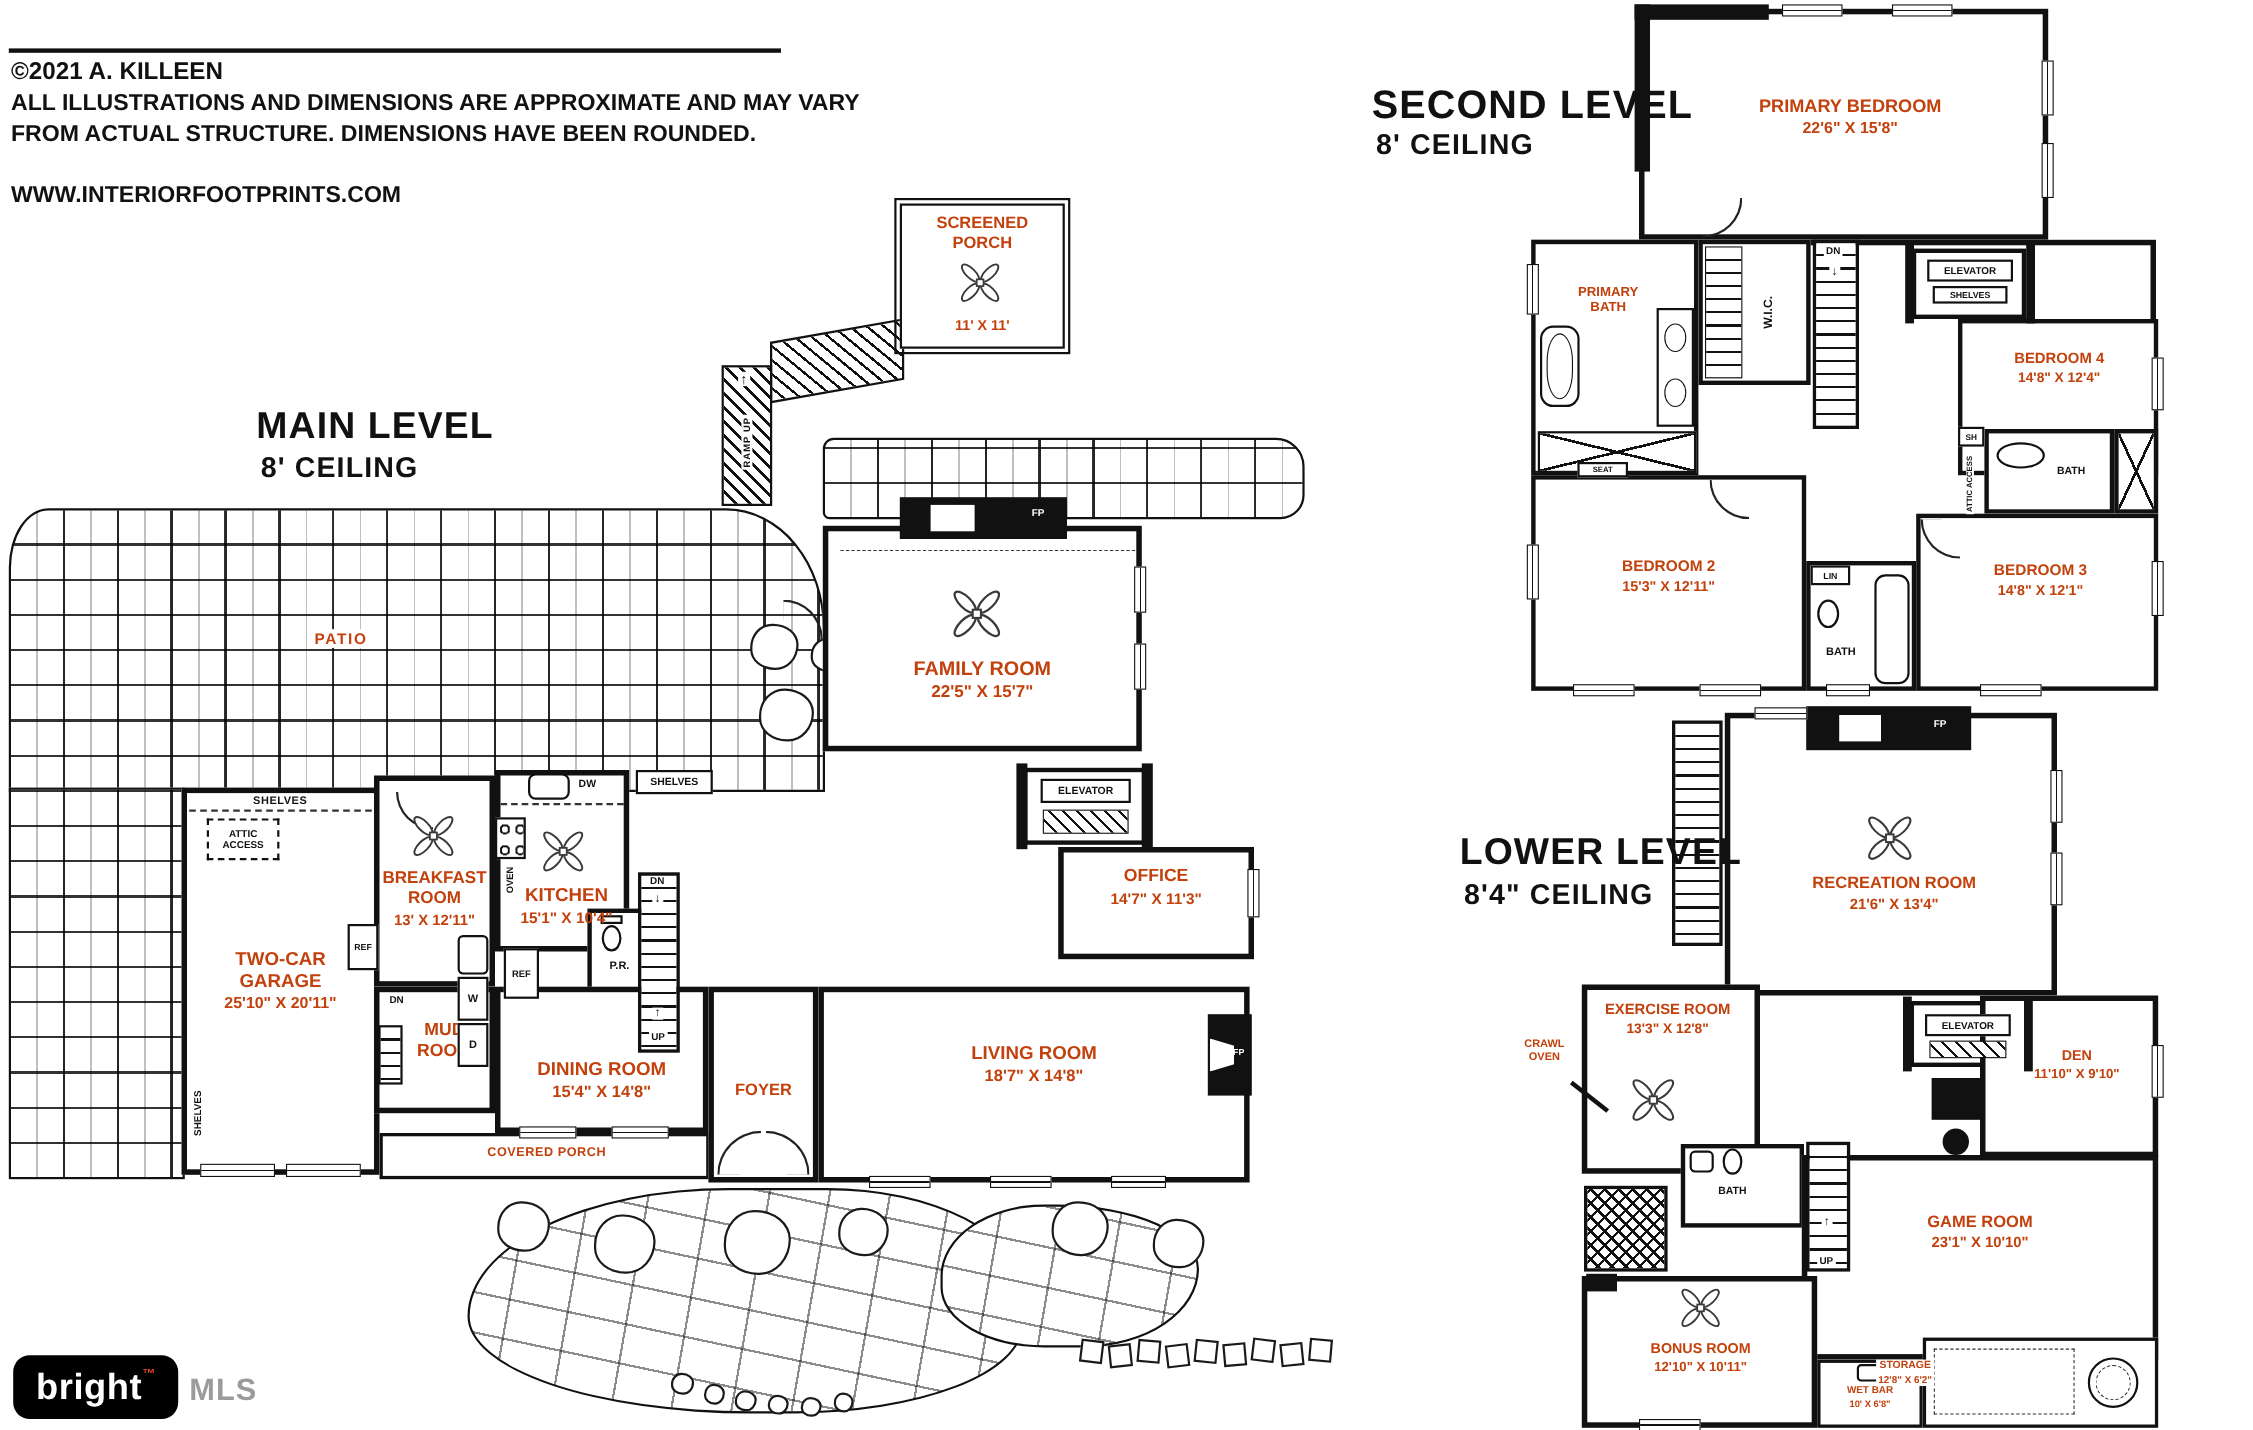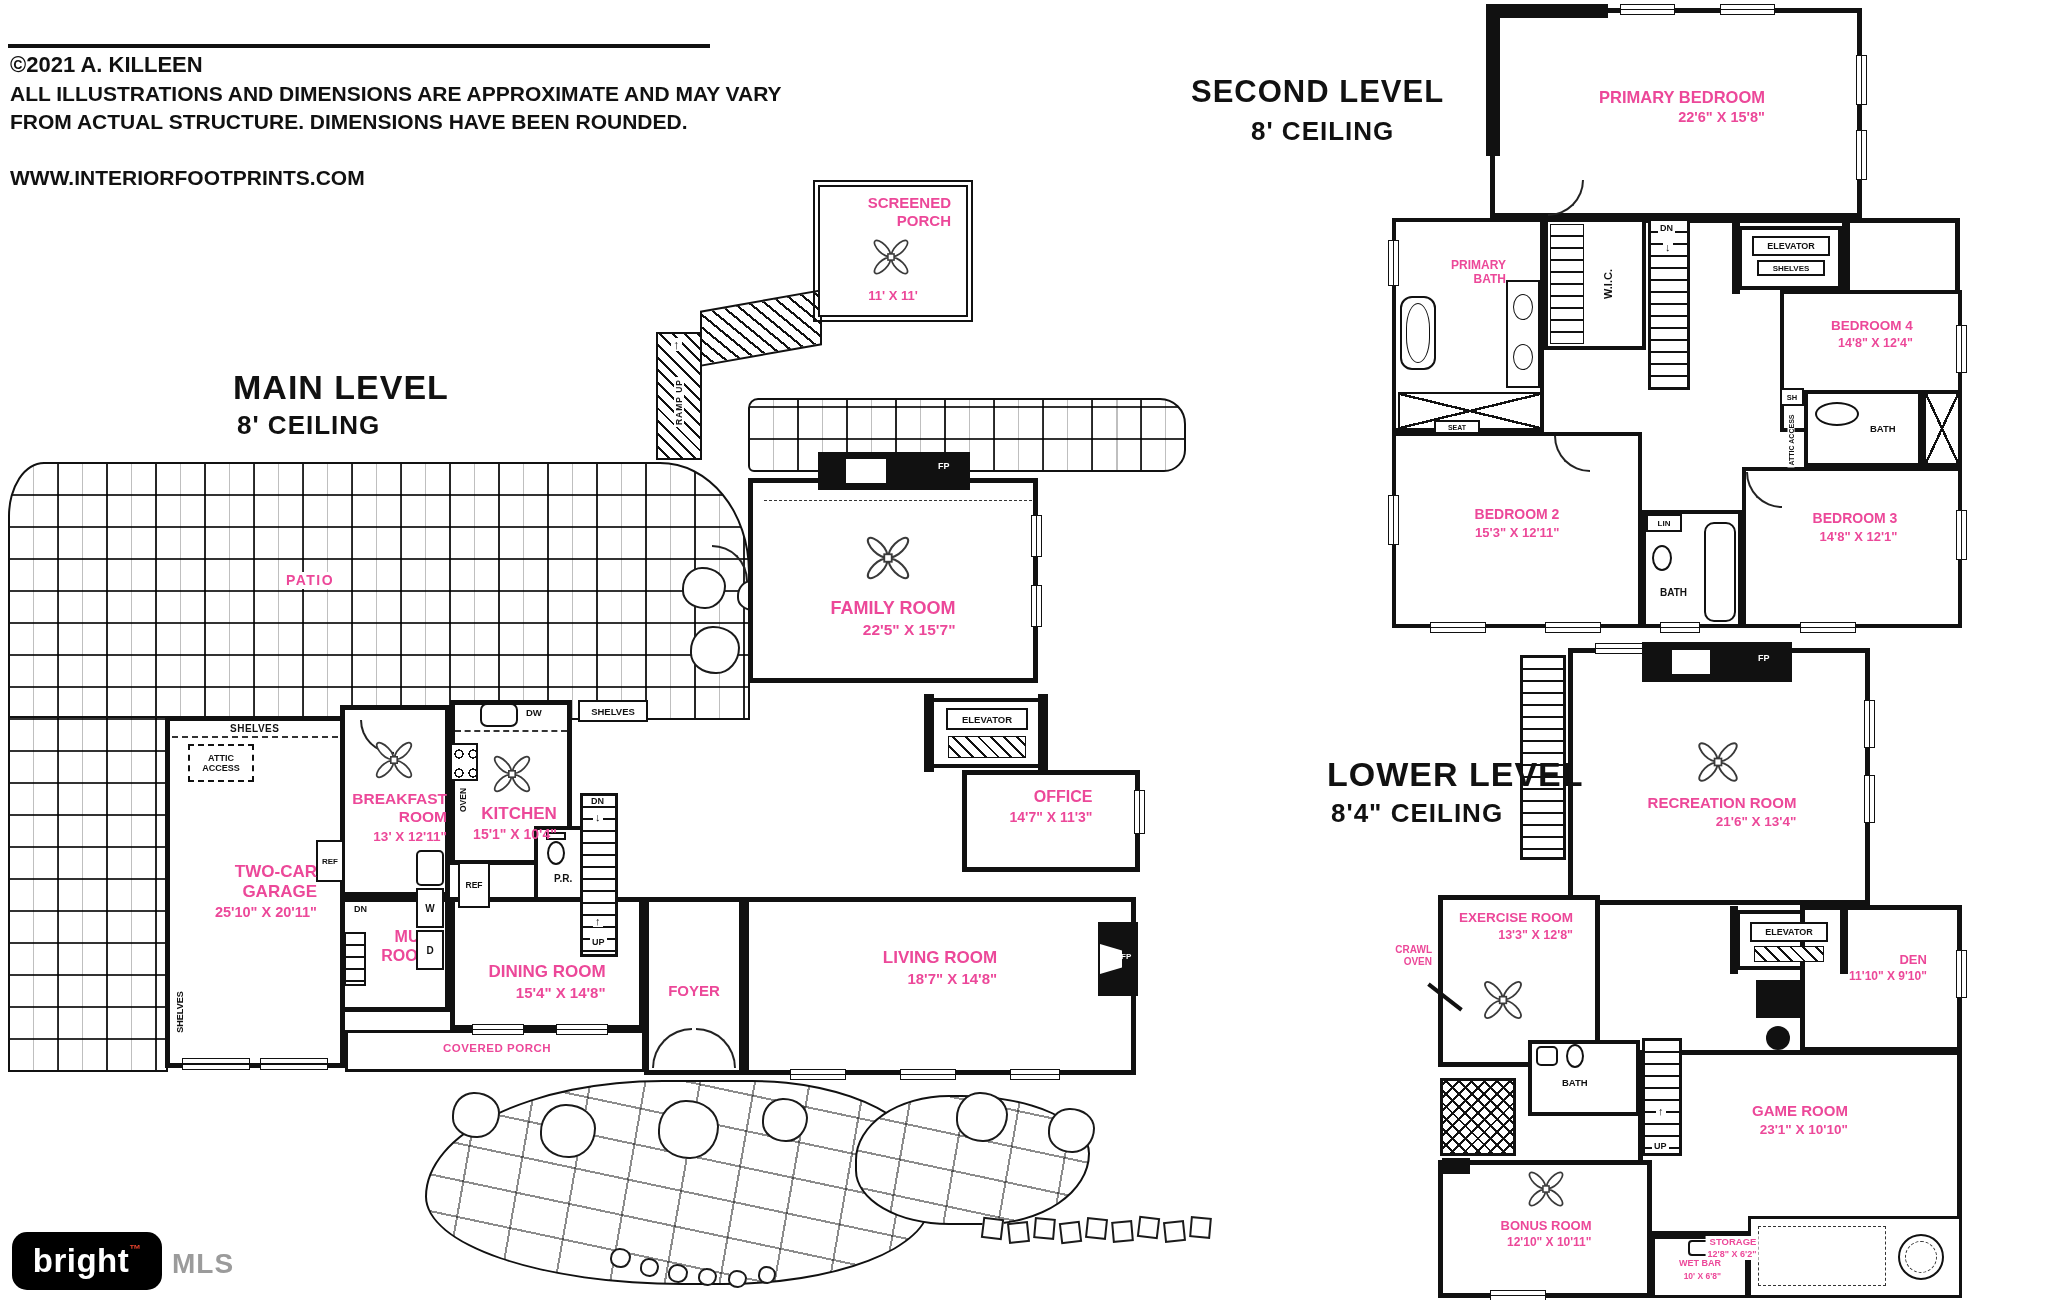--- a/index.html
+++ b/index.html
@@ -1,21 +1,21 @@
 <!DOCTYPE html>
 <html><head>
 <meta charset="utf-8">
 <style>
   html,body{margin:0;padding:0;background:#fff}
   #cv{position:relative;width:2048px;height:1300px;background:#fff;overflow:hidden;
       font-family:"Liberation Sans","DejaVu Sans",sans-serif;color:#111}
   .abs{position:absolute}
   .rm{position:absolute;background:#fff;border:5px solid #111;box-sizing:border-box;z-index:3}
   .b4{border-width:4px}.b3{border-width:3px}
-  .lbl{position:absolute;transform:translateX(-50%);text-align:right;font-weight:700;line-height:1.18;z-index:6;color:#ec4899}
+  .lbl{position:absolute;transform:translateX(-50%);text-align:center;font-weight:700;line-height:1.18;z-index:6;color:#c2410c}
   .lbl .dim{margin-top:2px;font-weight:700}
   .sm{position:absolute;font-weight:700;z-index:6;background:#fff;padding:0 2px;line-height:1;color:#111}
   .smw{position:absolute;font-weight:700;z-index:6;color:#fff;line-height:1}
   .vc{position:absolute;transform:translate(-50%,-50%) rotate(-90deg);font-weight:700;white-space:nowrap;z-index:6;background:#fff;padding:0 2px;color:#111}
   .boxl{position:absolute;border:2px solid #111;background:#fff;display:flex;align-items:center;justify-content:center;font-weight:700;z-index:6;box-sizing:border-box;text-align:center;color:#111}
   .dashbox{position:absolute;border:2px dashed #111;background:#fff;display:flex;align-items:center;justify-content:center;font-weight:700;z-index:6;box-sizing:border-box;text-align:center}
   .black{position:absolute;background:#111;z-index:4}
   .fix{position:absolute;border:2.5px solid #111;background:#fff;z-index:5;box-sizing:border-box}
   .winH{position:absolute;z-index:5;background:#fff;border:1.5px solid #111;box-sizing:border-box;
         background-image:linear-gradient(to bottom,transparent 44%,#111 44%,#111 56%,transparent 56%)}
@@ -50,21 +50,21 @@
 <div id="cv">
 
   <div class="abs" style="left:8px;top:44px;width:702px;border-top:4px solid #111;z-index:7"></div>
   <div class="abs" style="left:10px;top:52px;font-size:22px;font-weight:700;z-index:7">©2021 A. KILLEEN</div>
   <div class="abs" style="left:10px;top:82px;font-size:21px;font-weight:700;z-index:7">ALL ILLUSTRATIONS AND DIMENSIONS ARE APPROXIMATE AND MAY VARY</div>
   <div class="abs" style="left:10px;top:110px;font-size:21px;font-weight:700;z-index:7">FROM ACTUAL STRUCTURE. DIMENSIONS HAVE BEEN ROUNDED.</div>
   <div class="abs" style="left:10px;top:166px;font-size:21px;font-weight:700;z-index:7">WWW.INTERIORFOOTPRINTS.COM</div>
 
   <div class="ttl" style="left:233px;top:368px;font-size:34px">MAIN LEVEL</div>
   <div class="ttl" style="left:237px;top:410px;font-size:26px">8' CEILING</div>
-  <div class="ttl" style="left:1191px;top:74px;font-size:31px">SECOND LEVEL</div>
+  <div class="ttl" style="left:1247px;top:74px;font-size:36px">SECOND LEVEL</div>
   <div class="ttl" style="left:1251px;top:116px;font-size:26px">8' CEILING</div>
   <div class="ttl" style="left:1327px;top:755px;font-size:34px">LOWER LEVEL</div>
   <div class="ttl" style="left:1331px;top:798px;font-size:26px">8'4" CEILING</div>
 
   <div class="brick" style="left:8px;top:462px;width:742px;height:258px;border-radius:36px 90px 0 0/54px 110px 0 0"></div>
   <div class="brick" style="left:8px;top:716px;width:160px;height:356px"></div>
   <div class="brick" style="left:748px;top:398px;width:438px;height:74px;border-radius:10px 26px 22px 6px"></div>
   <div class="lbl" style="left:310px;top:572px;font-size:14px;letter-spacing:1.5px;background:#fff;padding:0 4px">PATIO</div>
   <div class="brickL" style="left:425px;top:1080px;width:505px;height:205px;border-radius:48% 36% 42% 52%/58% 46% 40% 44%"></div>
   <div class="brickL" style="left:855px;top:1095px;width:235px;height:130px;border-radius:40% 55% 45% 40%/50% 45% 55% 42%"></div>

